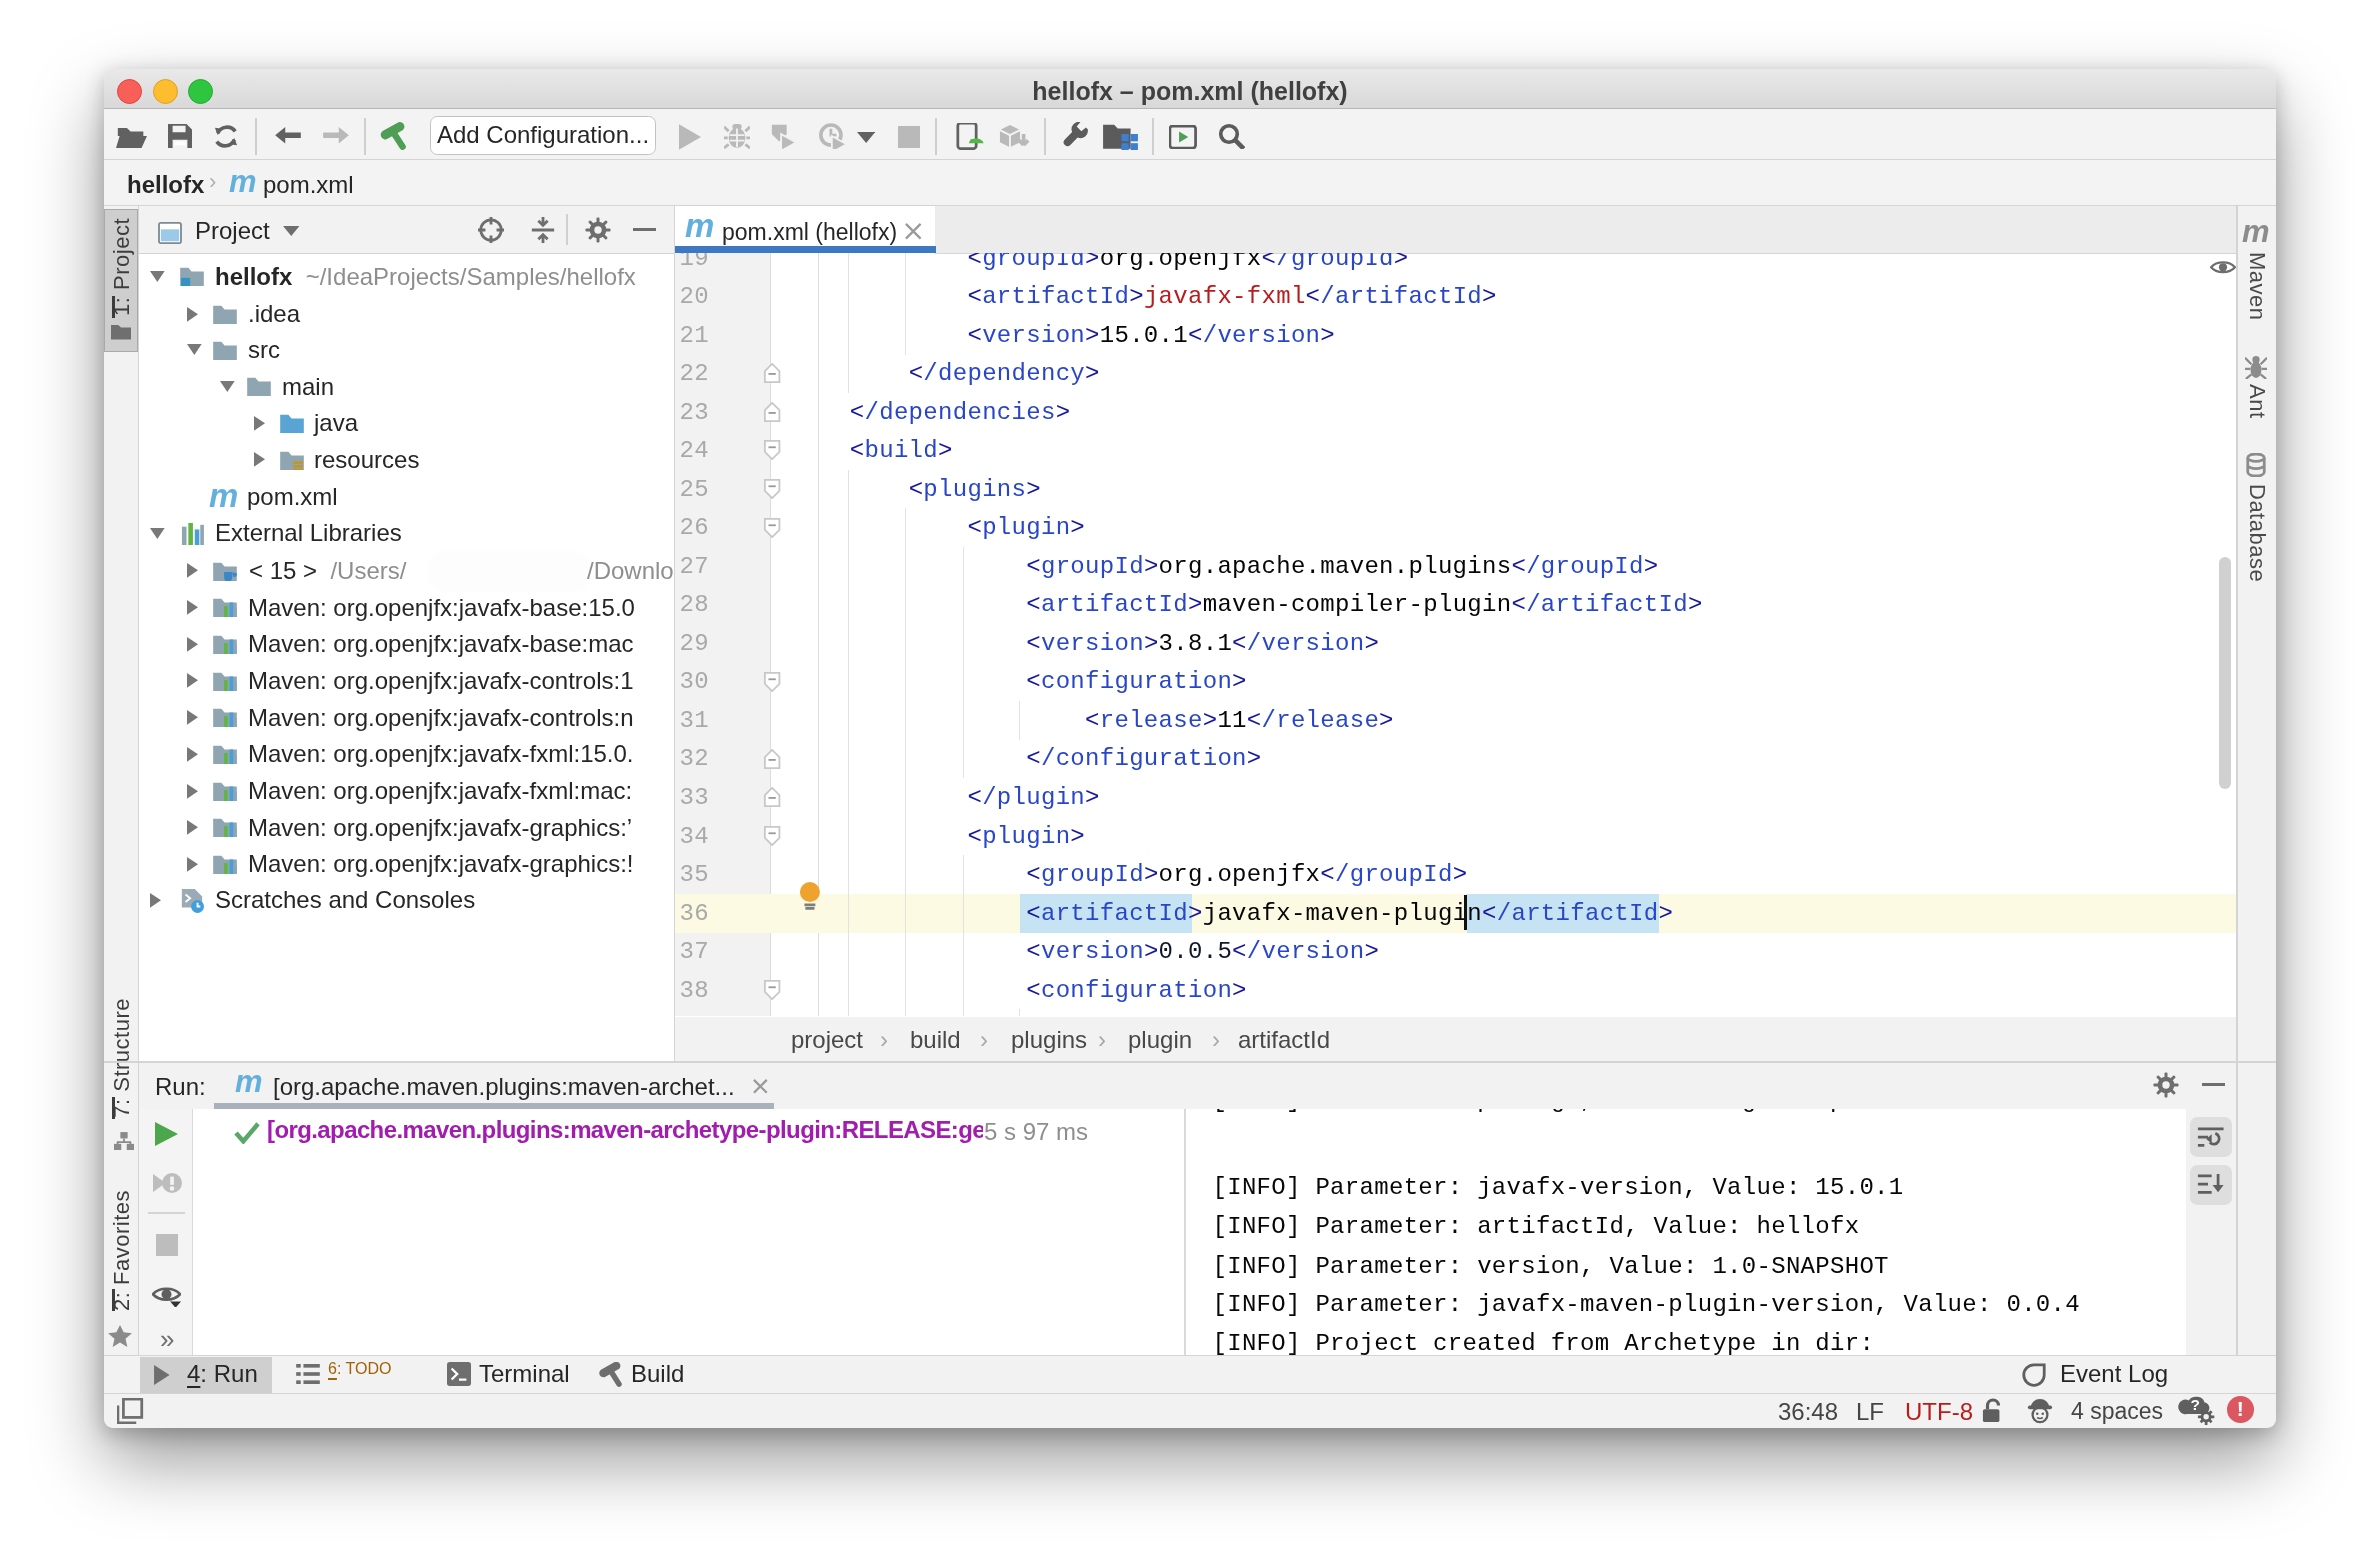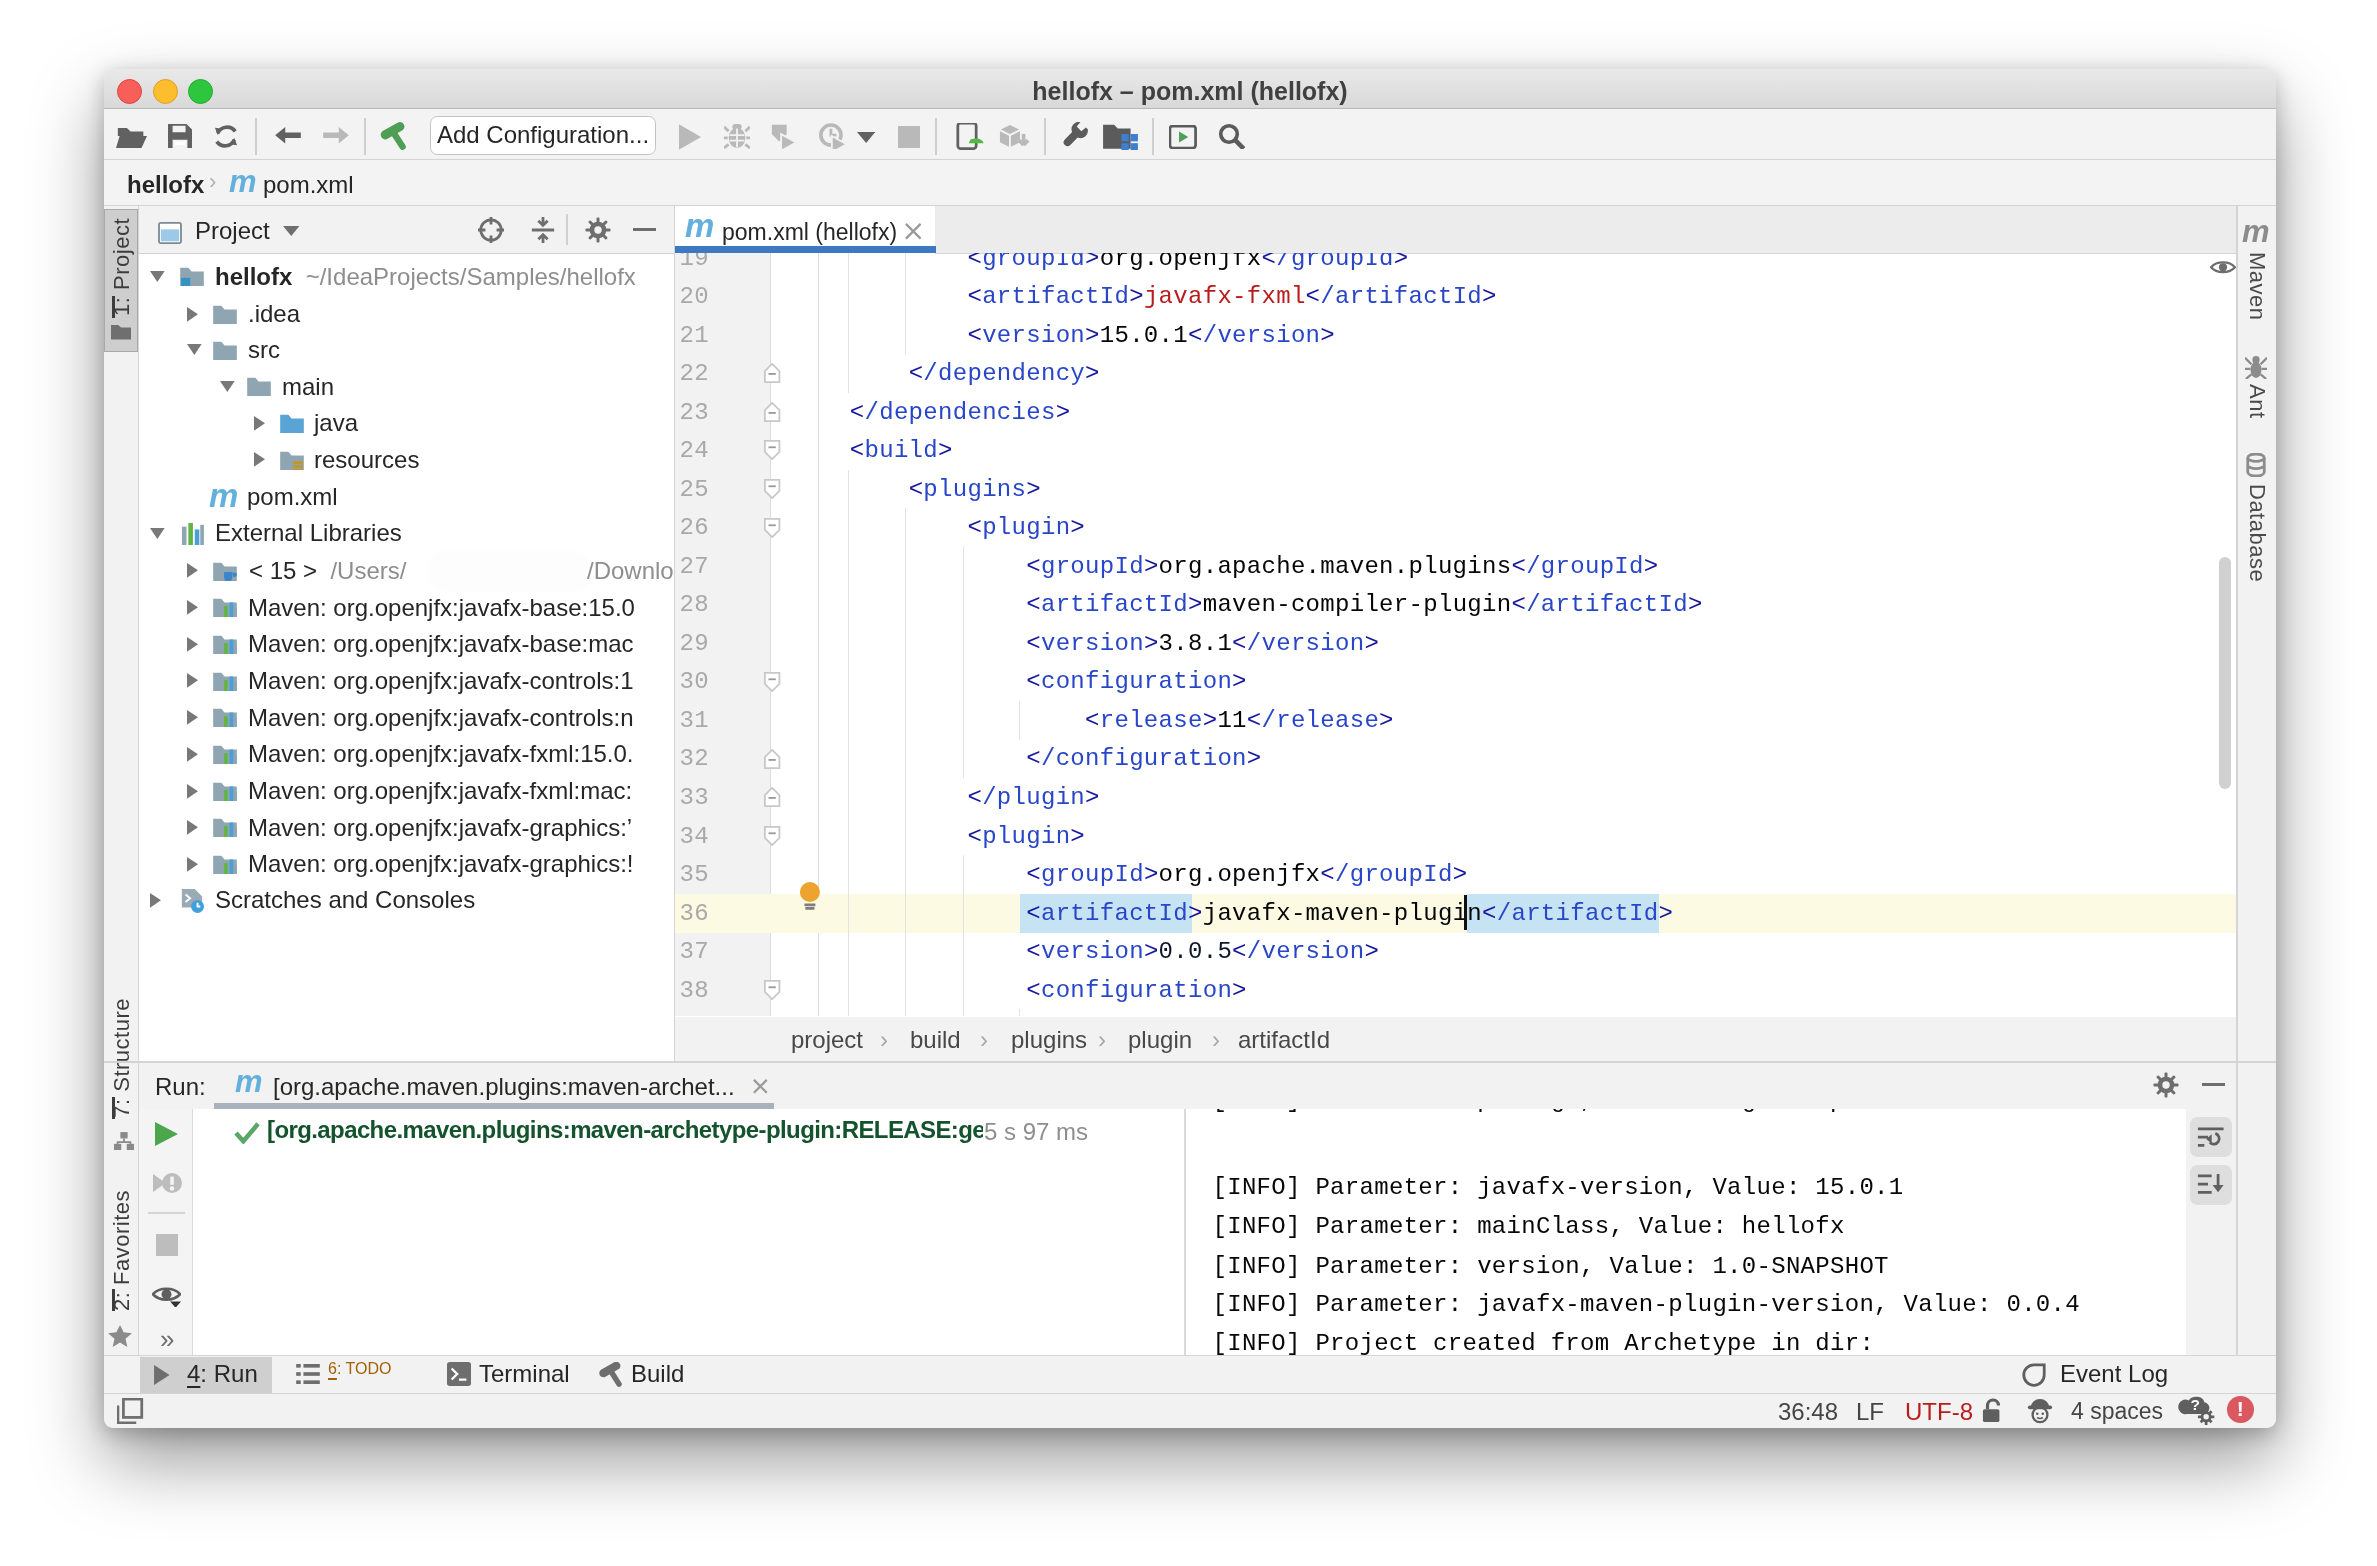--- a/index.html
+++ b/index.html
@@ -562,27 +562,27 @@
 <div class="abs" style="left:52px;top:1165px;width:22px;height:22px;background:#bdbdbd"></div>
 <svg class="abs" style="left:48px;top:1216px" width="29" height="22" viewBox="0 0 32 24">
       <path d="M1 10 C8 2 24 2 31 10 C24 18 8 18 1 10z" fill="none" stroke="#5f5f5f" stroke-width="3"></path>
       <circle cx="16" cy="10" r="5.5" fill="#5f5f5f"></circle>
       <path d="M20 18 h12 l-6 7z" fill="#333"></path>
     </svg>
 <span class="abs" style="left:56px;top:1255px;font-size:26px;color:#6e6e6e">»</span>
 <svg class="abs" style="left:130px;top:1053px" width="26" height="22" viewBox="0 0 28 24">
       <path d="M2 12 L10 21 L26 2" stroke="#59a869" stroke-width="5" fill="none"></path>
     </svg>
-<div class="abs" style="left:163px;top:1047px;width:716px;height:37px;overflow:hidden"><span style="font-size:24px;font-weight:700;color:#14532d;white-space:nowrap;letter-spacing:-0.6px">[org.apache.maven.plugins:maven-archetype-plugin:RELEASE:ge</span></div>
+<div class="abs" style="left:163px;top:1047px;width:716px;height:37px;overflow:hidden"><span style="font-size:24px;font-weight:700;color:#a21caf;white-space:nowrap;letter-spacing:-0.6px">[org.apache.maven.plugins:maven-archetype-plugin:RELEASE:ge</span></div>
 <span class="abs" style="left:880px;top:1049px;font-size:24px;color:#8e8e8e">5 s 97 ms</span>
 <div class="abs" style="left:1080px;top:1040px;width:1.8px;height:246px;background:#dadada"></div>
 <div class="abs mono" style="left:1081px;top:1040px;width:1001px;height:246px;overflow:hidden;color:#070707">
 <div class="abs" style="left:27.5px;top:-28.4px">[INFO] Parameter: package, Value: org.example</div>
 <div class="abs" style="left:27.5px;top:59px">[INFO] Parameter: javafx-version, Value: 15.0.1</div>
-<div class="abs" style="left:27.5px;top:98px">[INFO] Parameter: mainClass, Value: hellofx</div>
+<div class="abs" style="left:27.5px;top:98px">[INFO] Parameter: artifactId, Value: hellofx</div>
 <div class="abs" style="left:27.5px;top:138px">[INFO] Parameter: version, Value: 1.0-SNAPSHOT</div>
 <div class="abs" style="left:27.5px;top:176px">[INFO] Parameter: javafx-maven-plugin-version, Value: 0.0.4</div>
 <div class="abs" style="left:27.5px;top:215px">[INFO] Project created from Archetype in dir:</div>
 </div>
 <div class="abs" style="left:2082px;top:1040px;width:51px;height:246px;background:#f2f2f2"></div>
 <div class="abs" style="left:2086px;top:1048px;width:42px;height:40px;background:#dedede;border-radius:7.3px"></div>
 <svg class="abs" style="left:2093px;top:1057px" width="27.5" height="24" viewBox="0 0 30 26">
       <g stroke="#5f5f5f" stroke-width="3" fill="none">
         <path d="M1 3 H29 M1 12 H12 M1 21 H8"></path>
         <path d="M20 8 a6 6 0 1 1 -6 10"></path>

